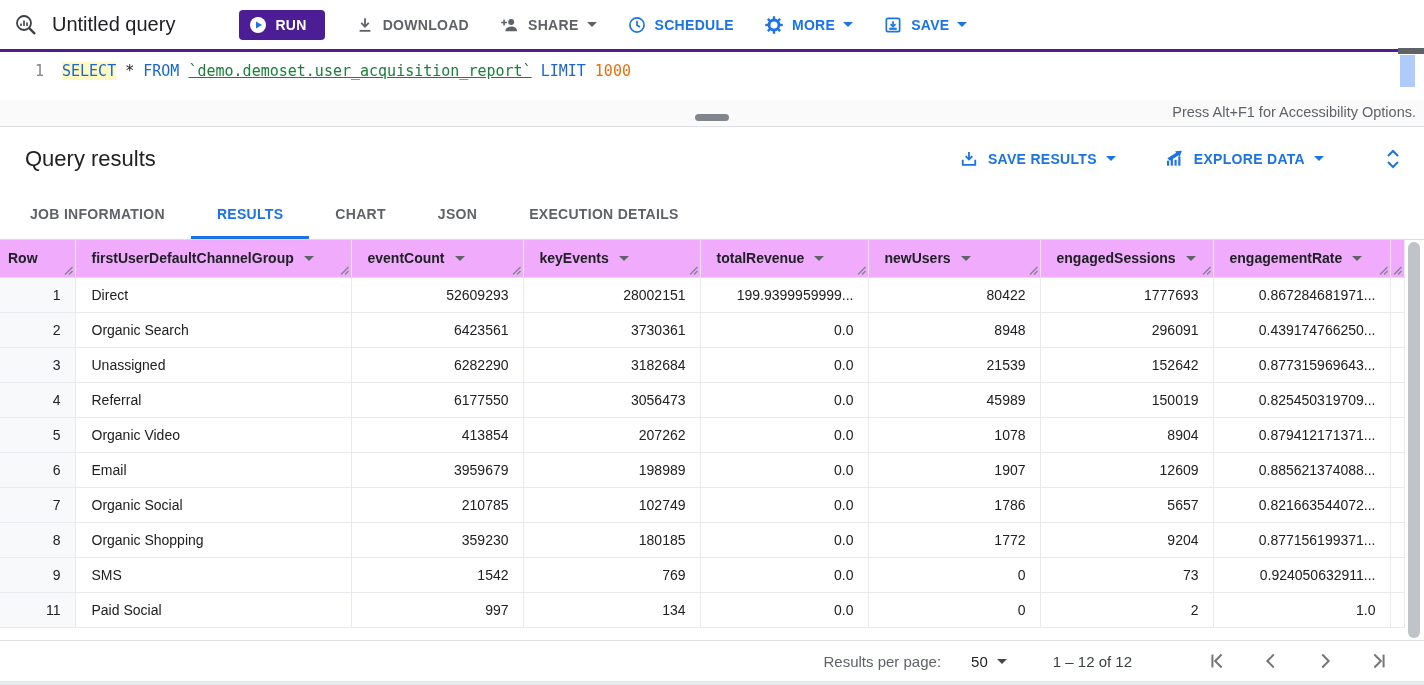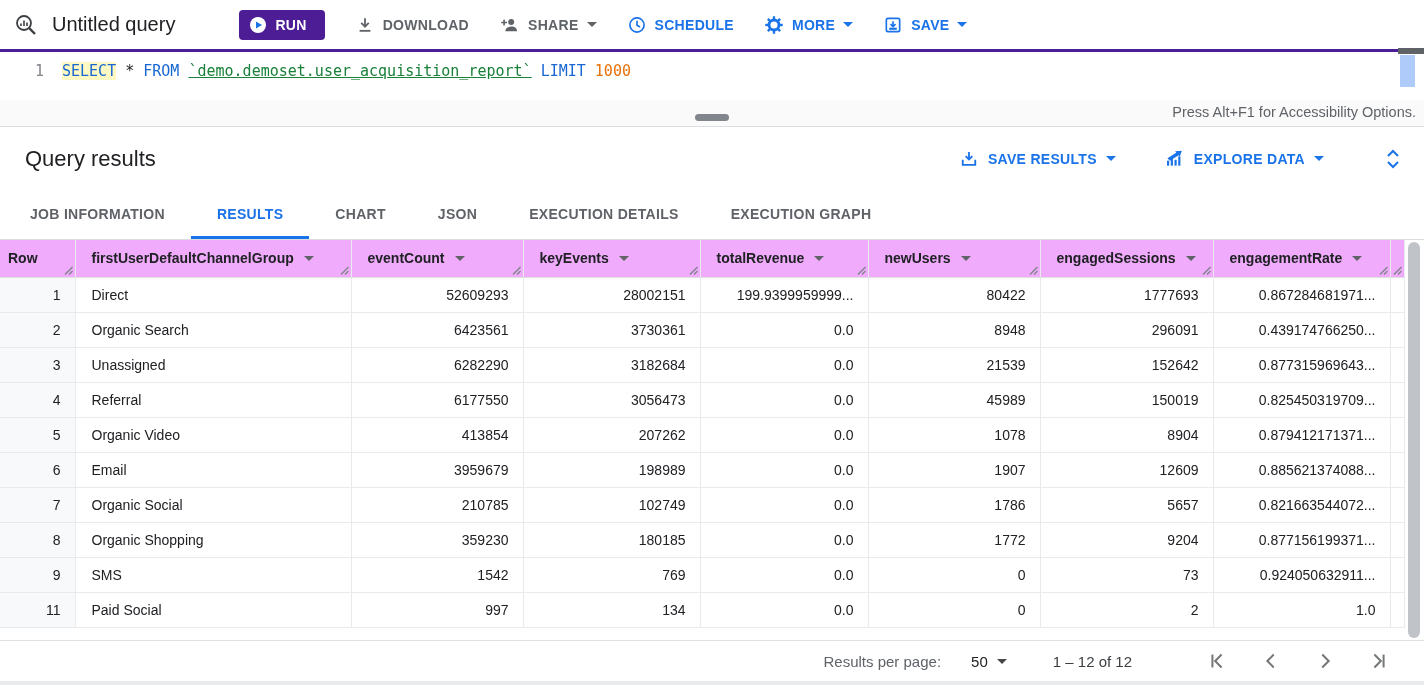--- a/index.html
+++ b/index.html
@@ -231,21 +231,20 @@
     </button>
   </div>
 </section>
 
 <nav class="tabs">
     <div class="tab">JOB INFORMATION</div>
     <div class="tab active">RESULTS</div>
     <div class="tab">CHART</div>
     <div class="tab">JSON</div>
     <div class="tab">EXECUTION DETAILS</div>
-    <div class="tab">EXECUTION GRAPH</div>
   </nav>
 
 <div class="table-viewport">
   <table>
     <thead>
         <tr id="head-row">
           <th class="row-col" style="width: 75px;">
             <span class="th-inner">
               <span class="th-label">Row</span>
             </span>

